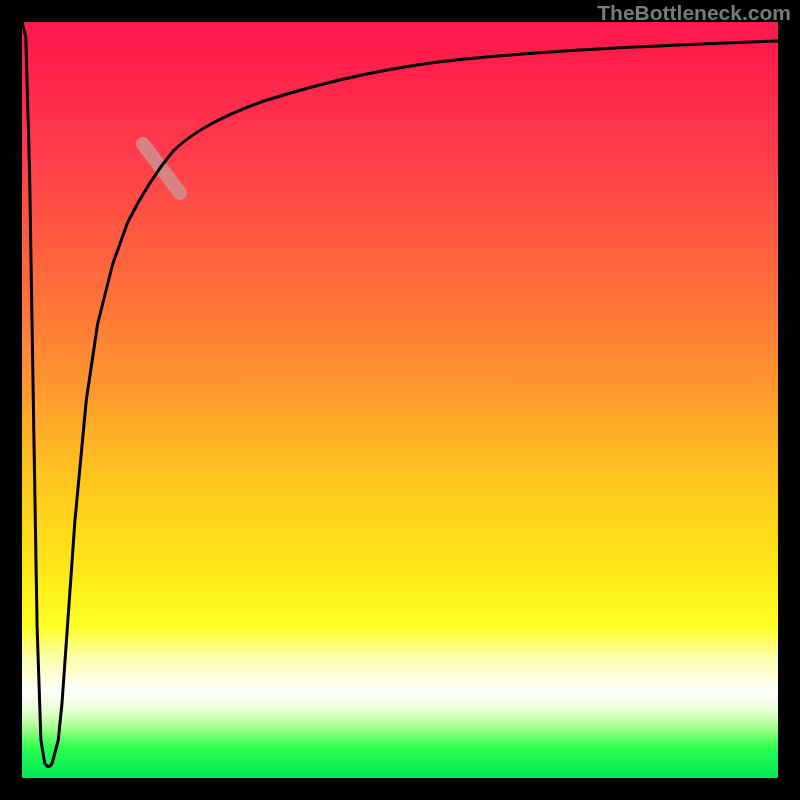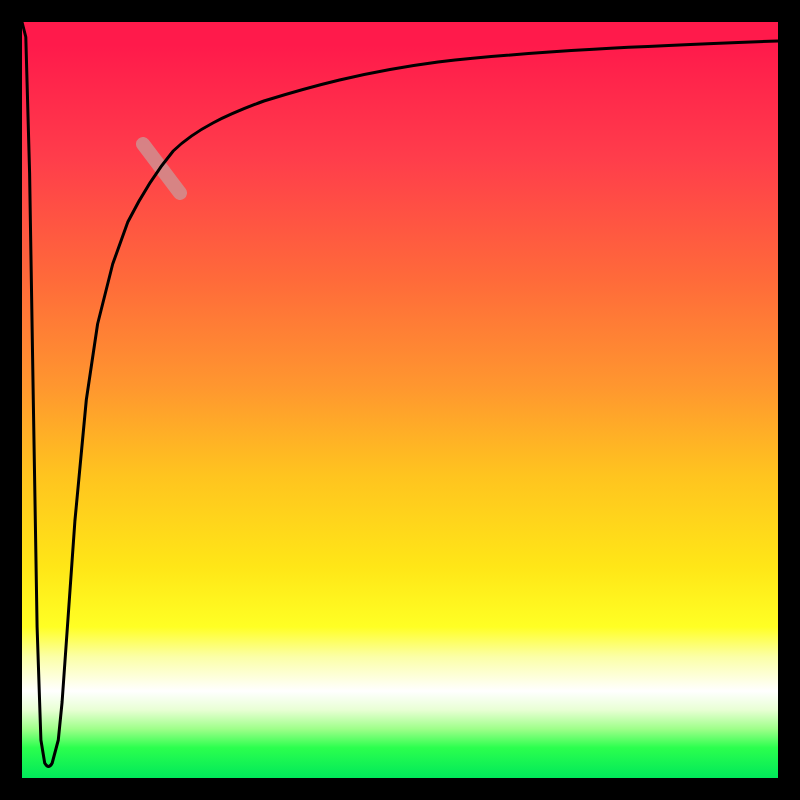--- a/index.html
+++ b/index.html
@@ -84,13 +84,14 @@
          L 64.3 378
          L 75.6 302
          L 90.7 242
          L 105.8 200
          C 121.0 170, 136.1 147, 151.2 129
          C 173.9 107, 204.1 93, 241.9 79
          C 287.3 65, 340.2 50, 416.0 40
          C 514.1 29, 620.0 24, 756.0 19"></path>
   </svg>
 
+  <div class="attribution">TheBottleneck.com</div>
 </div>
 
 </body></html>

